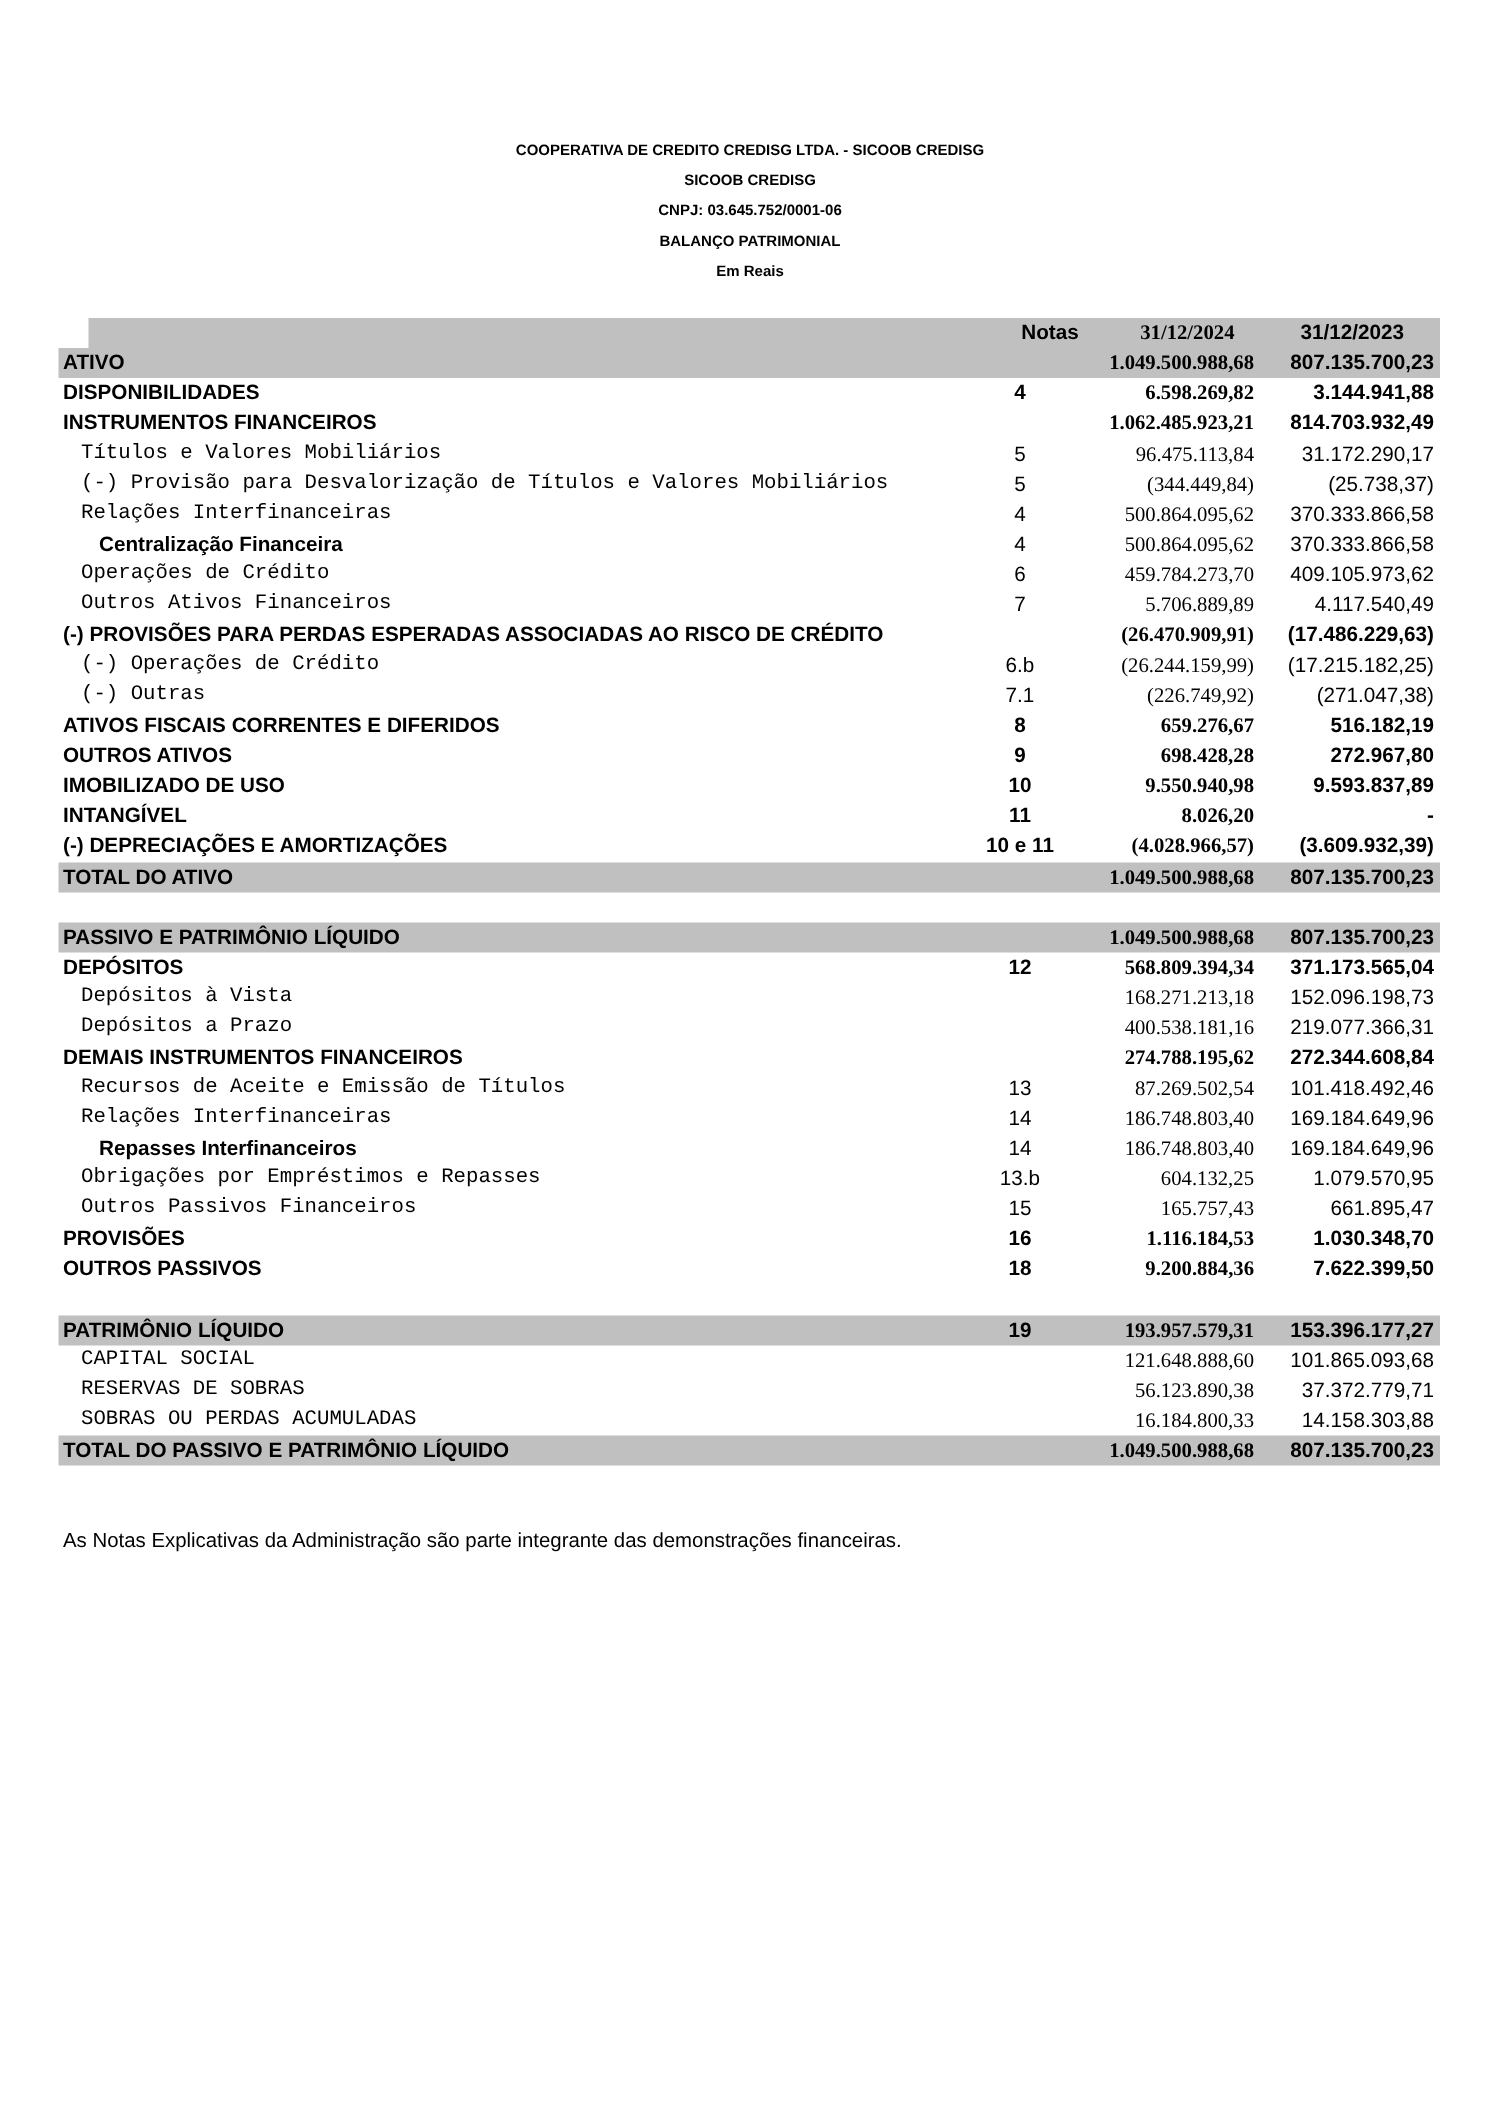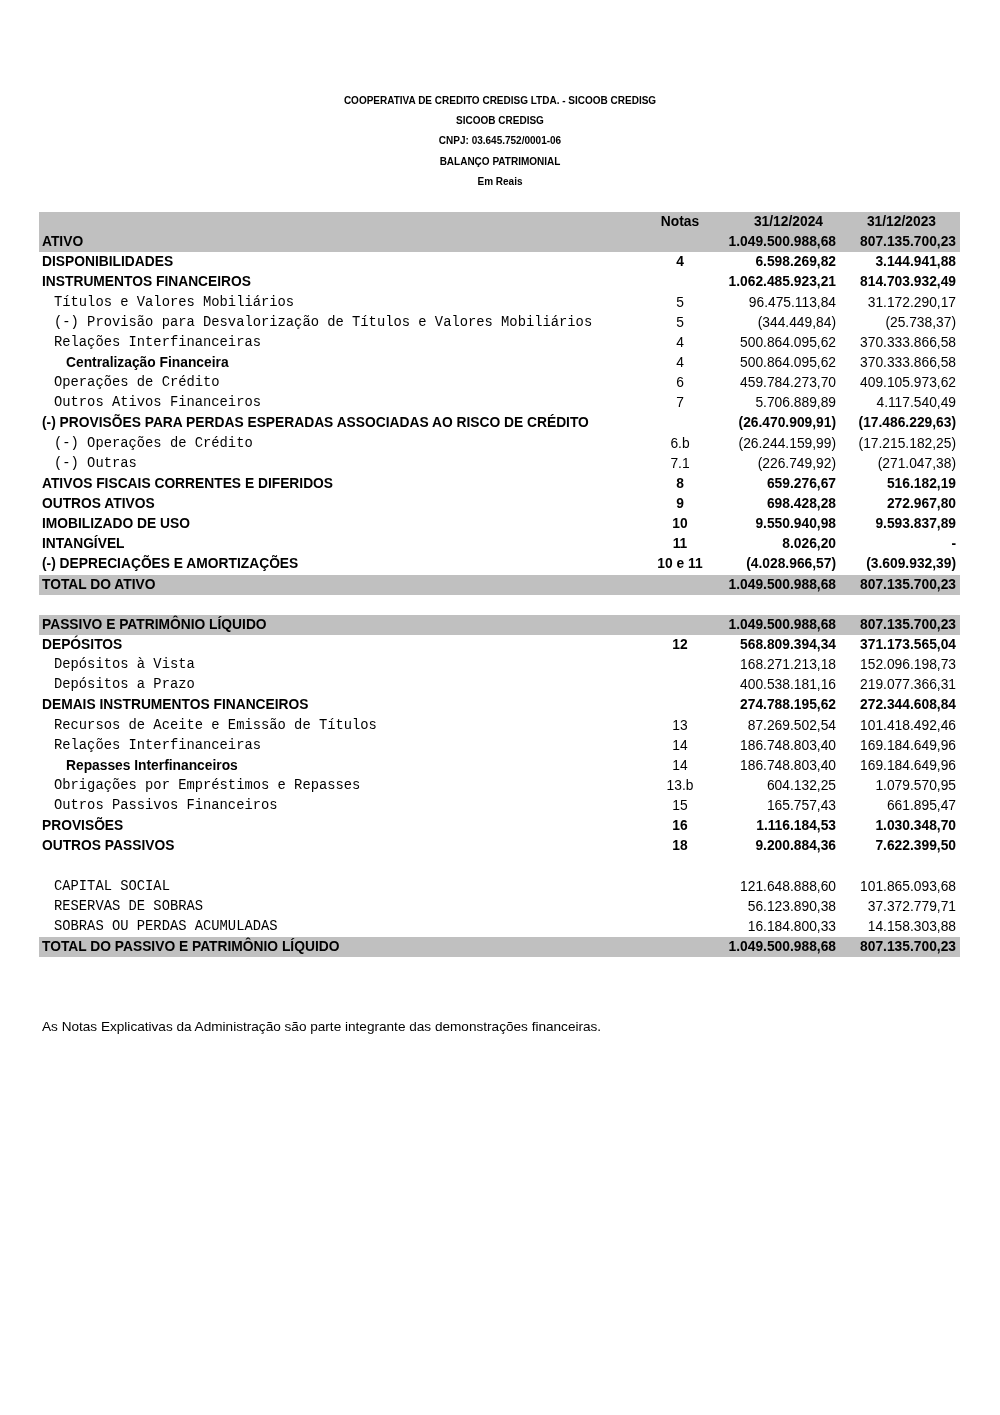--- a/index.html
+++ b/index.html
@@ -13,27 +13,27 @@
     }
     .table {
       position: absolute; left: 39px; top: 212px; width: 921px;
       font-size: 13.8px;
     }
     .row {
       position: relative; height: 20.15px; line-height: 20.15px; white-space: nowrap;
     }
     .row.shaded { background: #c0c0c0; }
     .row.bold { font-weight: bold; }
-    .row.header-row { height: 20.15px; }
+    .row.header-row { height: 20.15px; margin-left: 20px; }
     .row.spacer { height: 20.15px; }
     .c-label { position: absolute; left: 3px; top: 0; }
     .row.indent1 .c-label { left: 15px; font-family: Liberation Mono, monospace; }
     .row.indent2 .c-label { left: 27px; font-weight: bold; }
     .c-note { position: absolute; left: 600px; width: 82px; text-align: center; top: 0; }
-    .c-v1 { position: absolute; right: 124px; top: 0; text-align: right; }
+    .c-v1 { position: absolute; right: 124px; top: 0; text-align: right; font-family: Liberation Serif, serif; }
     .c-v2 { position: absolute; right: 4px; top: 0; text-align: center; }
     .row.header-row .c-v1 { right: 137px; }
     .row.header-row .c-v2 { right: 24px; }
     .footer-note {
       position: absolute; left: 42px; top: 1019px; font-size: 13.6px;
     }
   </style>
 </head>
 <body>
 
@@ -231,20 +231,26 @@
   </div>
   <div class="row bold">
     <span class="c-label">OUTROS PASSIVOS</span>
     <span class="c-note">18</span>
     <span class="c-v1">9.200.884,36</span>
     <span class="c-v2">7.622.399,50</span>
   </div>
 
   <div class="row spacer"></div>
 
+  <div class="row shaded bold">
+    <span class="c-label">PATRIMÔNIO LÍQUIDO</span>
+    <span class="c-note">19</span>
+    <span class="c-v1">193.957.579,31</span>
+    <span class="c-v2">153.396.177,27</span>
+  </div>
   <div class="row indent1">
     <span class="c-label">CAPITAL SOCIAL</span>
     <span class="c-note"></span>
     <span class="c-v1">121.648.888,60</span>
     <span class="c-v2">101.865.093,68</span>
   </div>
   <div class="row indent1">
     <span class="c-label">RESERVAS DE SOBRAS</span>
     <span class="c-note"></span>
     <span class="c-v1">56.123.890,38</span>

